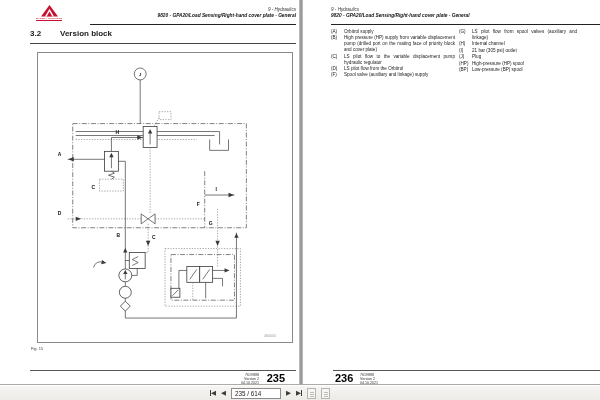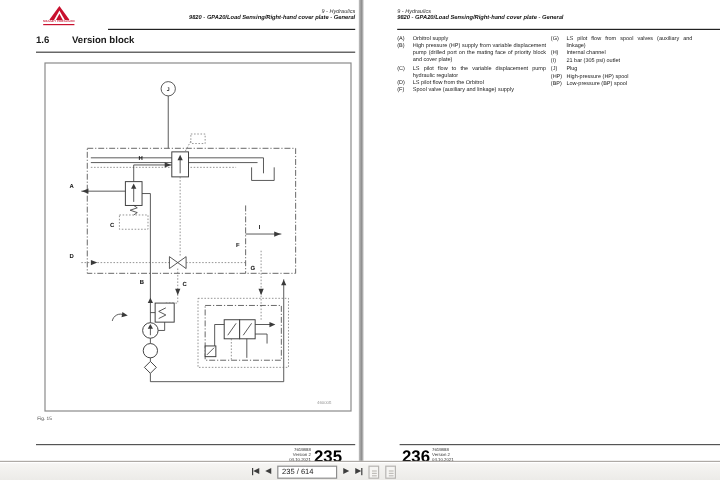--- a/index.html
+++ b/index.html
@@ -38,21 +38,21 @@
   
   #figure-box { position:absolute; left:37px; top:52px; width:256px; height:291px;
                 border:0.8px solid #8a8a8a; background:#fff; }
   #figure-caption { position:absolute; left:31px; top:346px; font-size:4px; color:#444; }
 
   
   .footer-rule { position:absolute; top:370px; border-top:0.7px solid #555; }
   #lp-footer-rule { left:30px; right:3px; }
   #rp-footer-rule { left:31px; right:26px; }
   .foot-small { font-size:3.6px; line-height:4.2px; color:#333; }
-  .pageno { font-size:14px; font-weight:bold; color:#000; }
+  .pageno { font-size:11px; font-weight:bold; color:#000; }
   #lp-footer { position:absolute; right:40px; top:373px; text-align:right; }
   #lp-pageno { position:absolute; right:14px; top:372px; }
   #rp-pageno { position:absolute; left:33px; top:372px; }
   #rp-footer { position:absolute; left:58px; top:373px; text-align:left; }
 
   
   .legend { position:absolute; top:29px; }
   #legend-col1 { left:29px;  width:124px; }
   #legend-col2 { left:157px; width:118px; }
   .legend-row { display:flex; margin-bottom:0.5px; }
@@ -105,21 +105,21 @@
       <div class="brand">MASSEY FERGUSON</div>
     </div>
 
     <div id="lp-header">
       <div class="hdr-small">9 - Hydraulics</div>
       <div class="hdr-title">9820 - GPA20/Load Sensing/Right-hand cover plate - General</div>
     </div>
     <div id="lp-header-rule"></div>
 
     <div id="section-heading">
-      <span class="num">1.6</span><span>Version block</span>
+      <span class="num">3.2</span><span>Version block</span>
     </div>
     <div id="heading-rule"></div>
 
     <div id="figure-box">
       <svg width="100%" height="100%" viewBox="0 0 256 289">
 
         <circle cx="103" cy="20" r="6" class="ln"></circle>
         <text x="103" y="22.2" text-anchor="middle" class="dlbl" style="font-size:4.3px">J</text>
         <line x1="103" y1="26" x2="103" y2="70" class="ln"></line>
 

